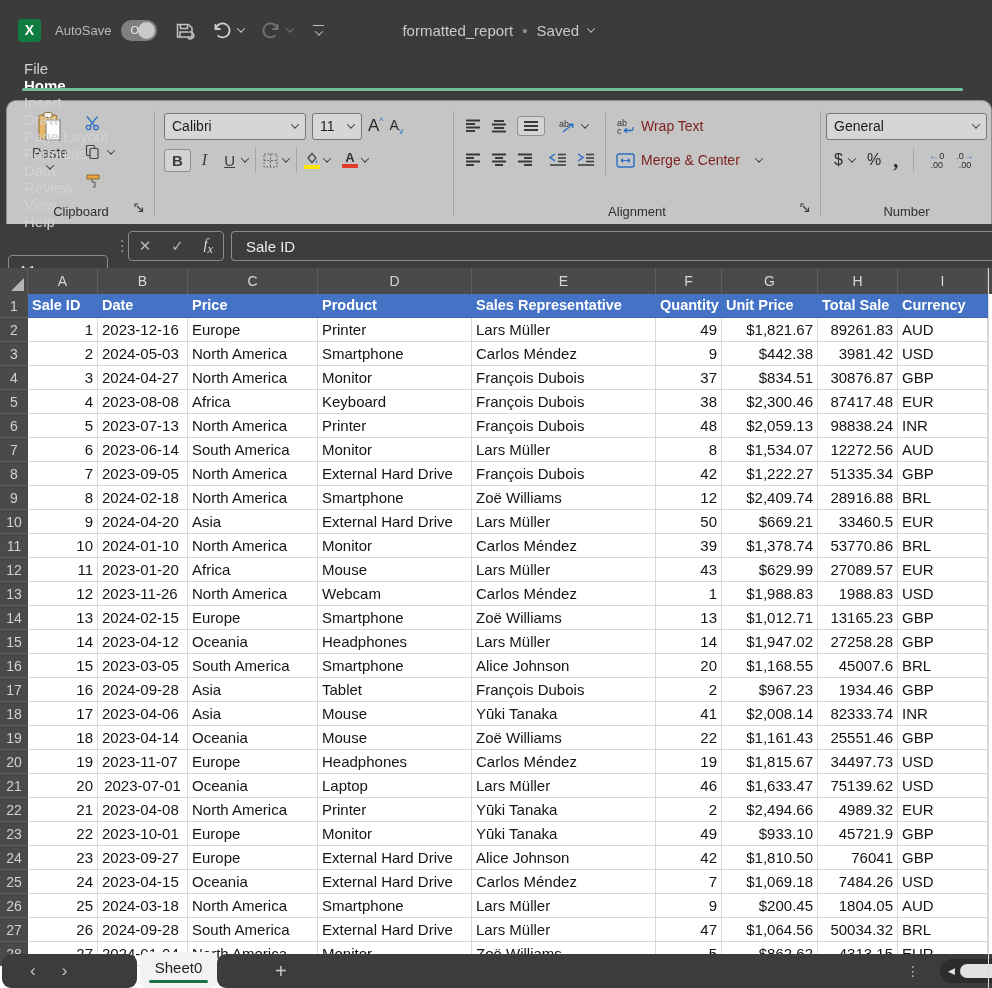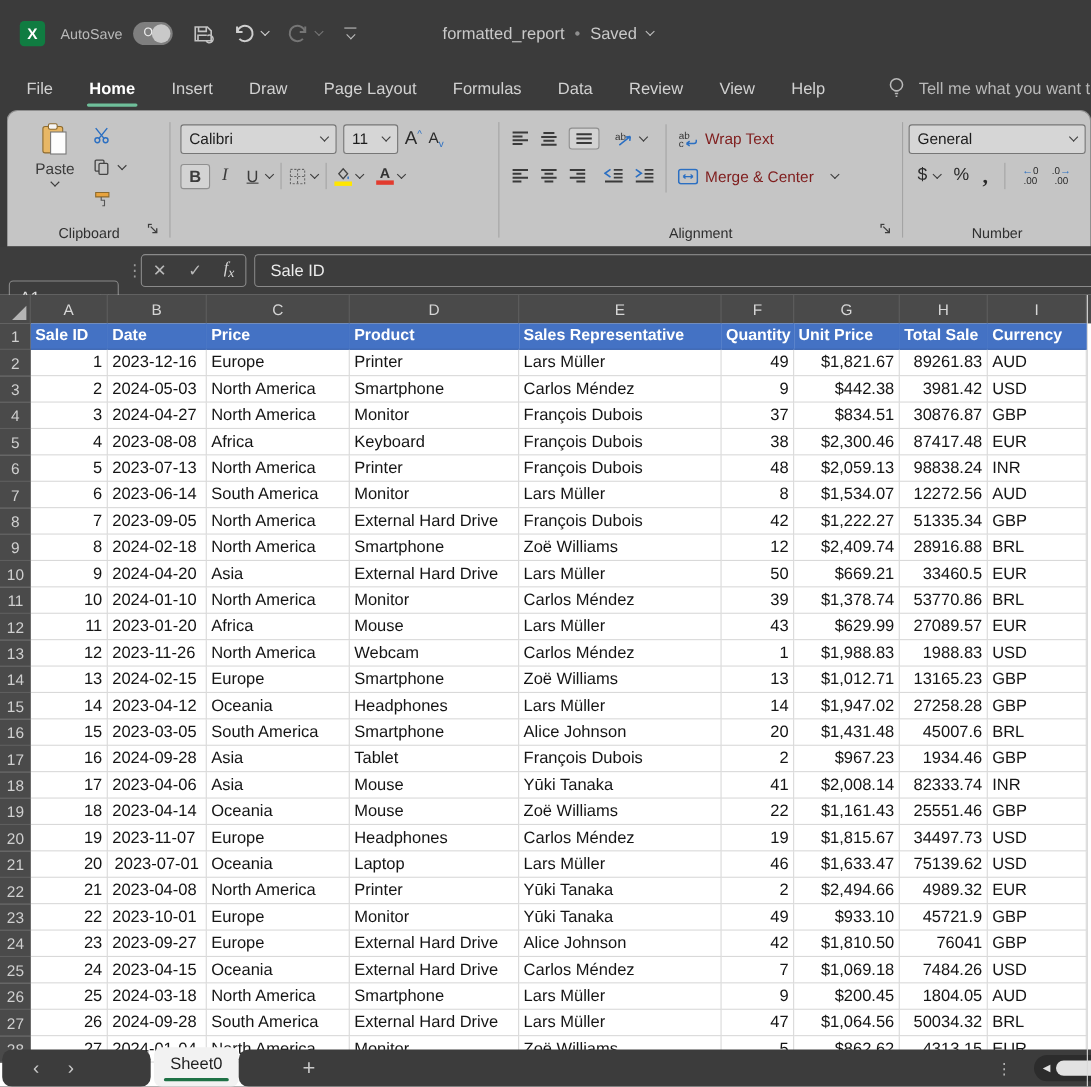--- a/index.html
+++ b/index.html
@@ -19,21 +19,21 @@
   .tb-icon { margin-left:18px; display:flex; align-items:center; }
   .chv { display:inline-block; width:6px; height:6px; border-right:1.6px solid currentColor;
     border-bottom:1.6px solid currentColor; transform:rotate(45deg) translate(-1px,-1px); }
   .dim { color:#757575; }
   .qat-more { margin-left:20px; display:inline-flex; flex-direction:column; align-items:center; color:#bdbdbd; }
   .qat-more .bar { width:11px; height:0; border-top:1.5px solid #bdbdbd; margin-bottom:4px; }
   .doc-title { margin-left:78px; font-size:15px; color:#c9c9c9; display:flex; align-items:center; gap:9px; }
   .doc-title .sep { color:#8f8f8f; }
 
   
-  .menubar { height:40px; display:flex; align-items:stretch; padding-left:22px; color:#d2d2d2; font-size:15px; }
+  .menubar { height:40px; display:flex; align-items:stretch; padding-left:22px; color:#d2d2d2; font-size:15px;flex-direction:column; }
   .menu-item { position:relative; display:flex; align-items:center; padding:0 2px; margin-right:29px; cursor:default; }
   .menu-item.active { color:#fff; font-weight:bold; }
   .menu-item.active::after { content:""; position:absolute; left:0; right:0; bottom:3px; height:3px;
     background:#6fbf9a; border-radius:2px; }
   .tellme { display:flex; align-items:center; gap:12px; color:#b9b9b9; font-size:15px; margin-left:26px;
     white-space:nowrap; overflow:hidden; flex:1; }
 
   
   .ribbon { height:124px; margin-left:6px; background:#c5c5c5; border-radius:10px 10px 0 0;
     border:1px solid #8f8f8f; border-bottom:none; display:flex; padding:8px 4px 0 6px; color:#3c3c3c; }
@@ -589,21 +589,21 @@
           <div class="g-cell c8" style="text-align: left;">GBP</div>
         </div>
         <div class="g-row">
           <div class="g-rowhdr">16</div>
           <div class="g-cell c0" style="text-align: right;">15</div>
           <div class="g-cell c1" style="text-align: left;">2023-03-05</div>
           <div class="g-cell c2" style="text-align: left;">South America</div>
           <div class="g-cell c3" style="text-align: left;">Smartphone</div>
           <div class="g-cell c4" style="text-align: left;">Alice Johnson</div>
           <div class="g-cell c5" style="text-align: right;">20</div>
-          <div class="g-cell c6" style="text-align: right;">$1,431.48</div>
+          <div class="g-cell c6" style="text-align: right;">$1,168.55</div>
           <div class="g-cell c7" style="text-align: right;">45007.6</div>
           <div class="g-cell c8" style="text-align: left;">BRL</div>
         </div>
         <div class="g-row">
           <div class="g-rowhdr">17</div>
           <div class="g-cell c0" style="text-align: right;">16</div>
           <div class="g-cell c1" style="text-align: left;">2024-09-28</div>
           <div class="g-cell c2" style="text-align: left;">Asia</div>
           <div class="g-cell c3" style="text-align: left;">Tablet</div>
           <div class="g-cell c4" style="text-align: left;">François Dubois</div>

